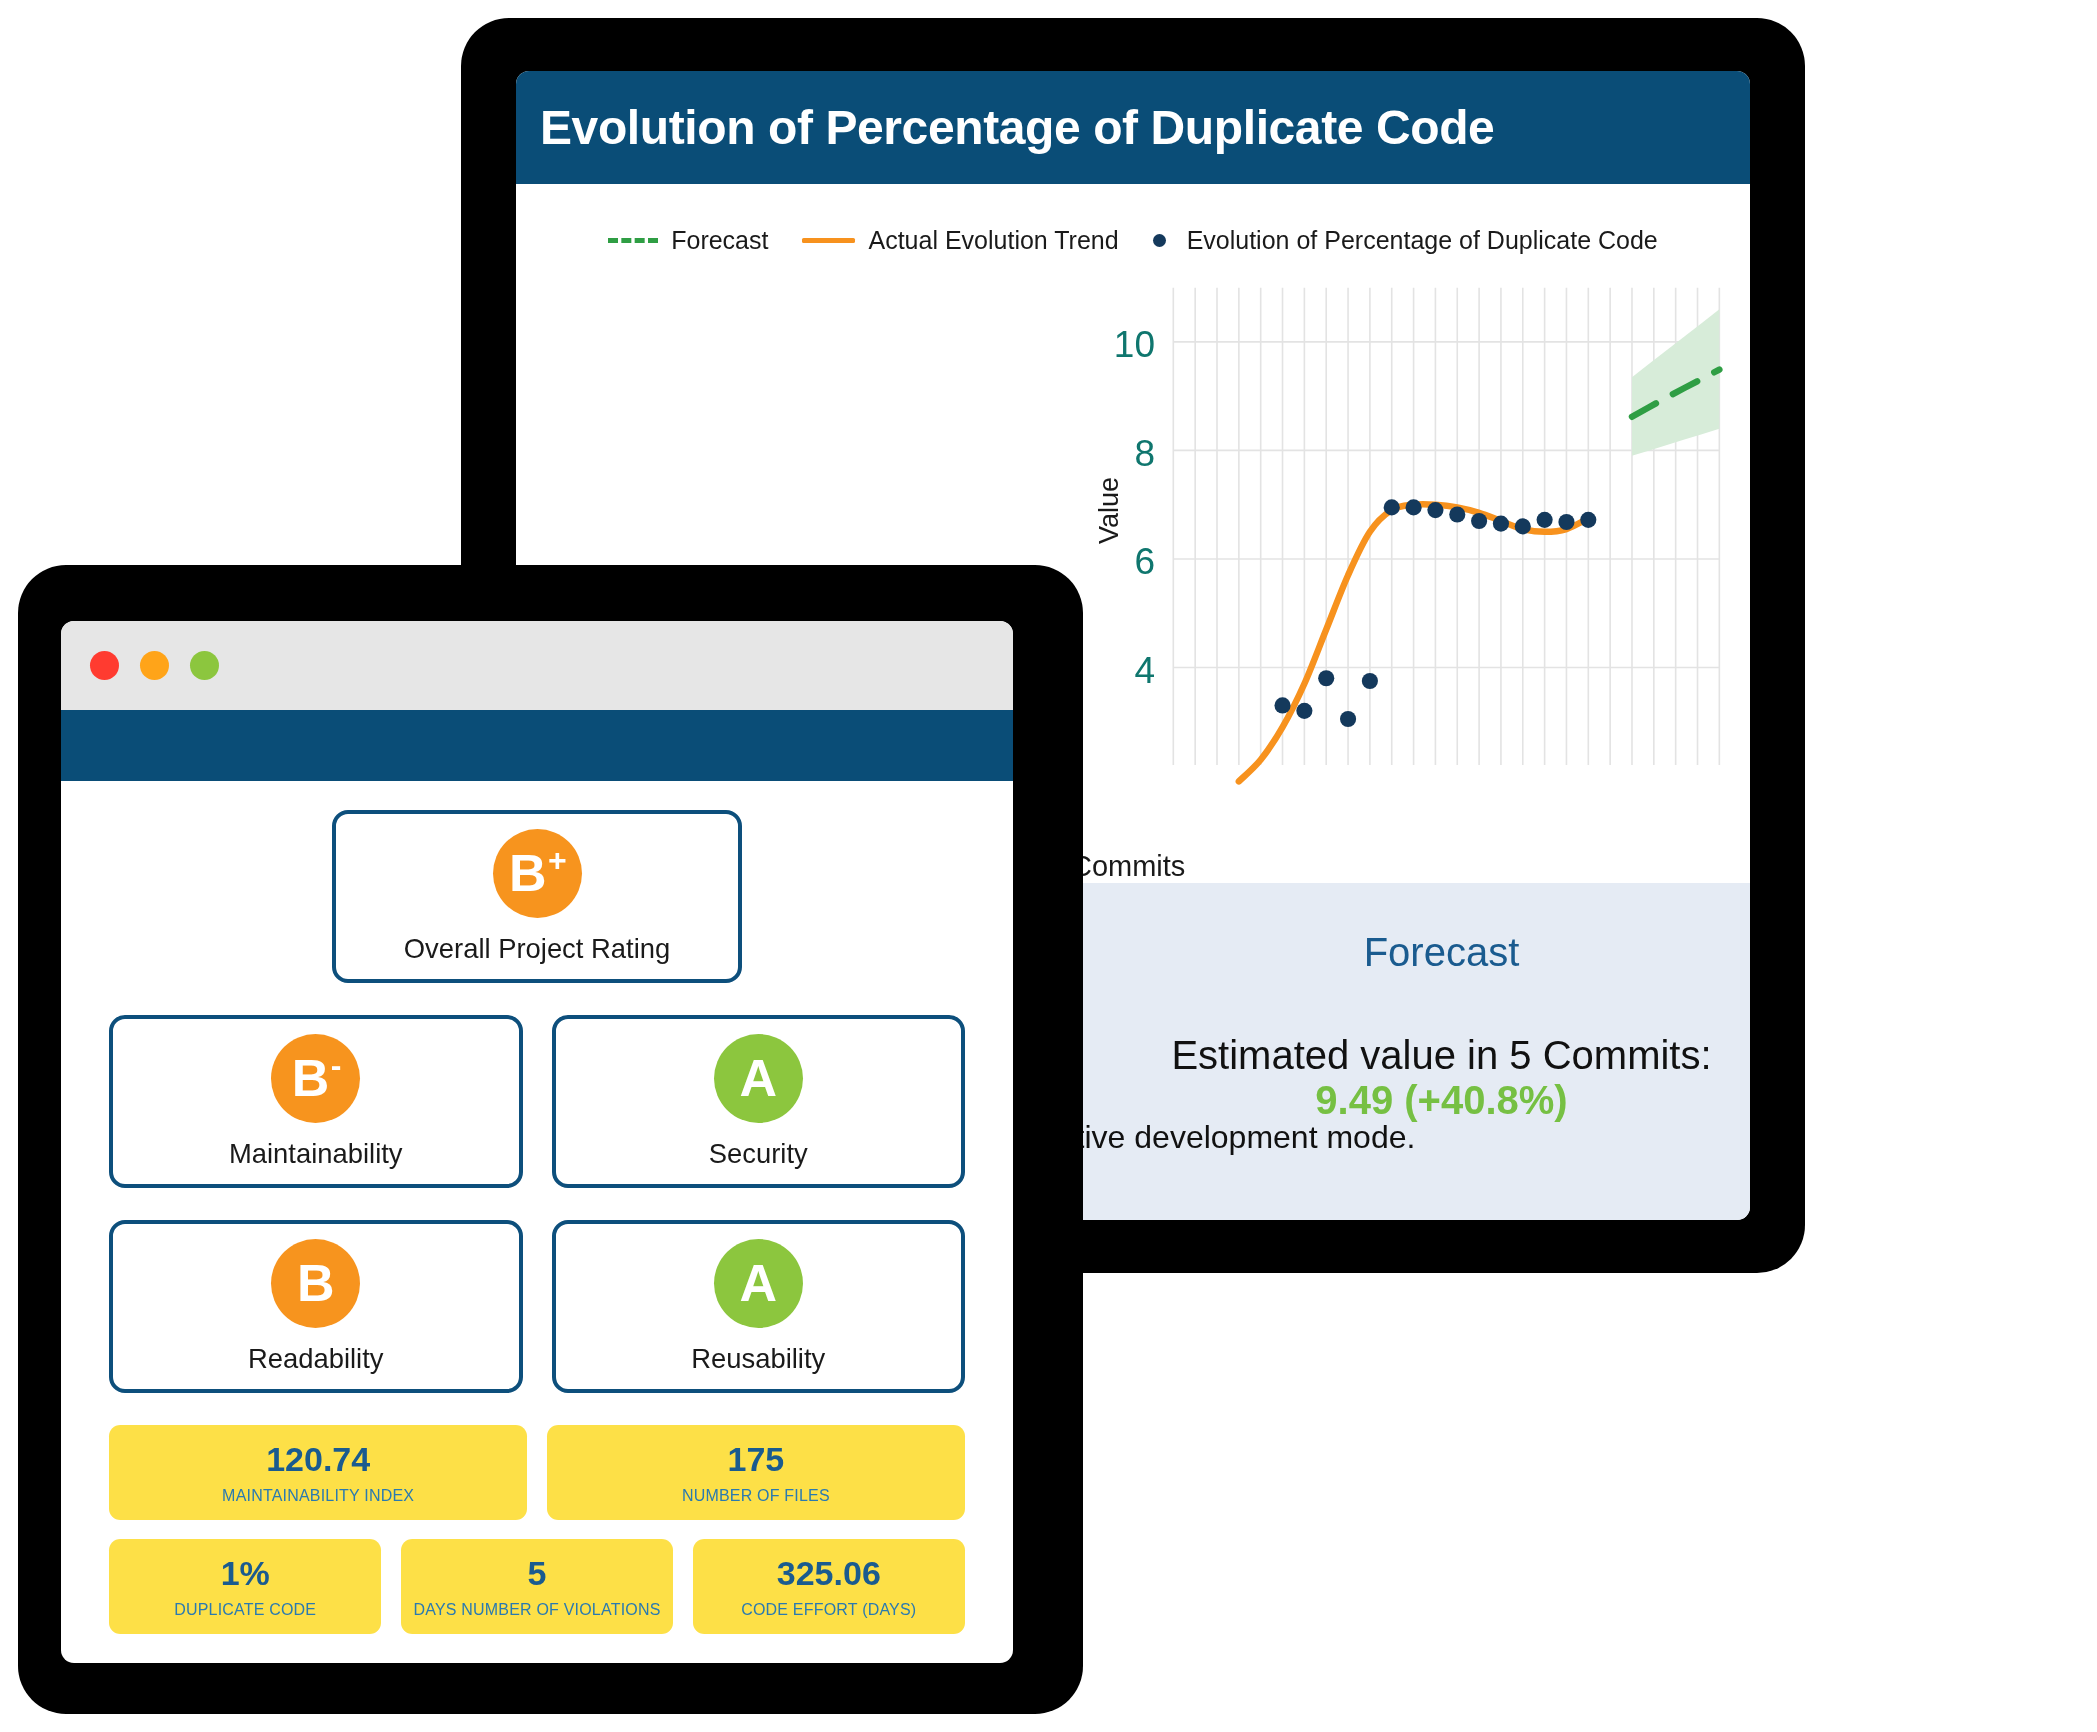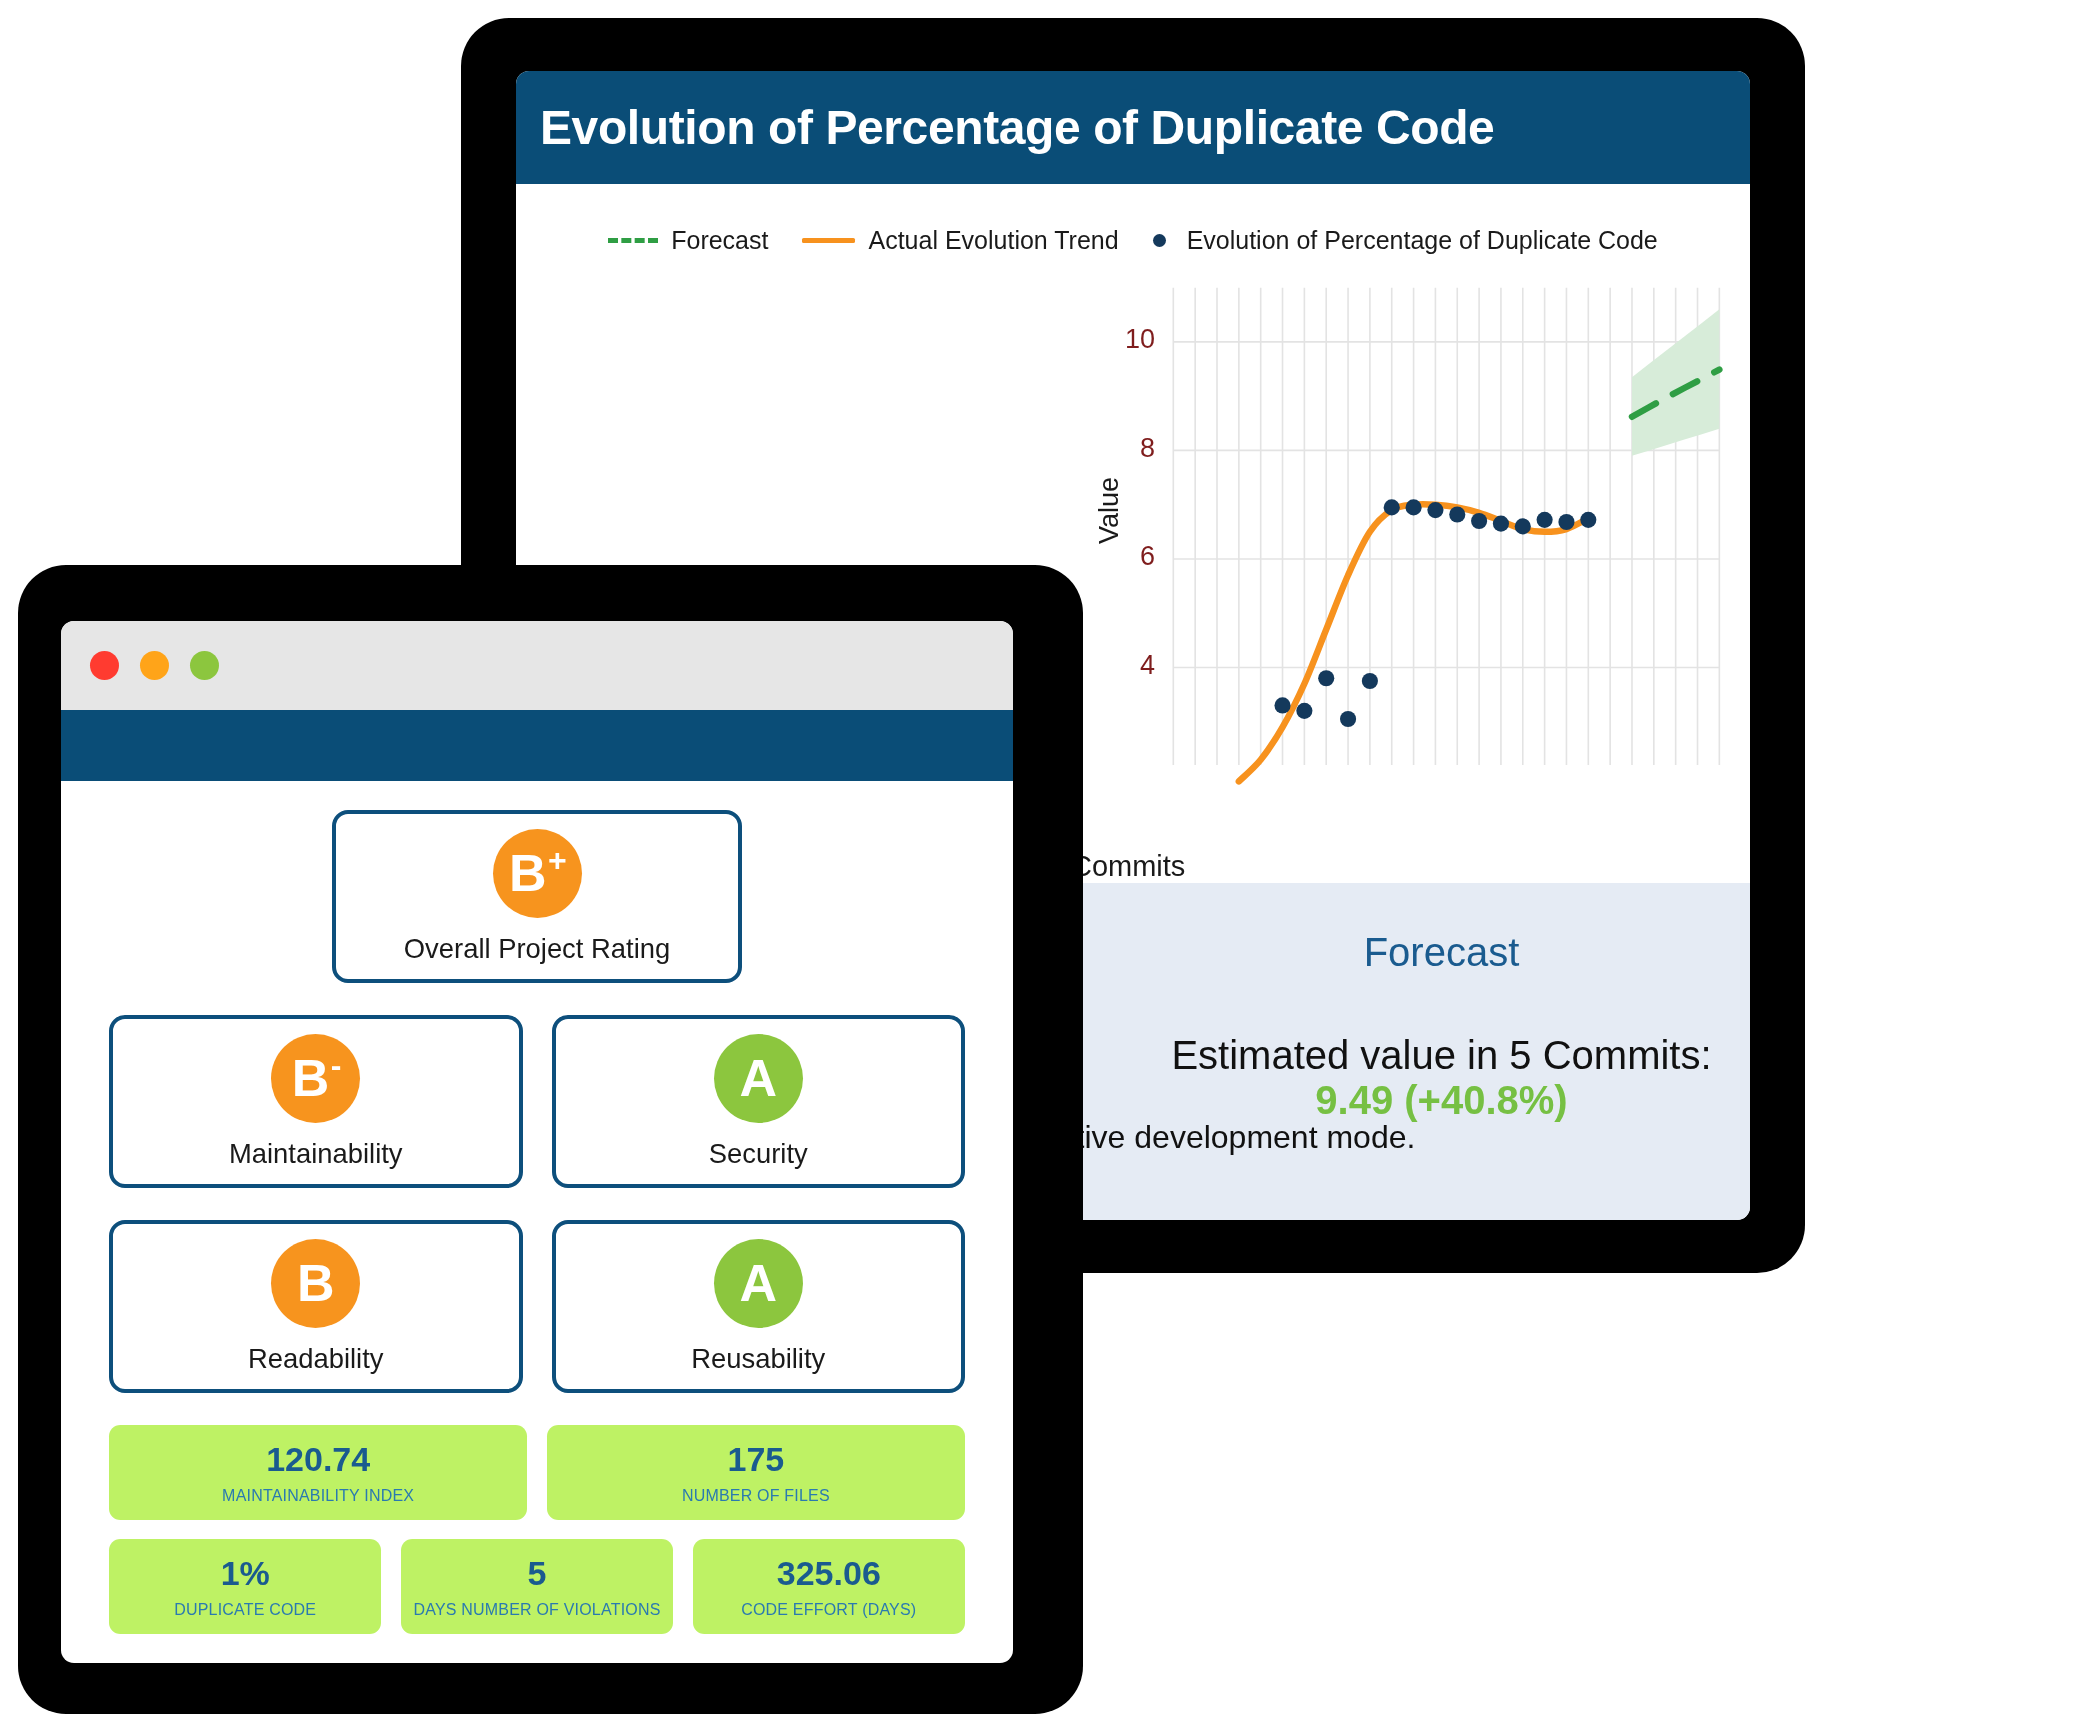--- a/index.html
+++ b/index.html
@@ -44,21 +44,21 @@
   .lg-dot{ display:inline-block; width:13px; height:13px; margin-right:21px;
     background:#14395c; border-radius:50%; }
 
   .plot-wrap{ position:absolute; left:0; top:89px; right:0; bottom:0; }
   .axis-ylabel{
     position:absolute; left:578px; top:271px;
     transform:rotate(-90deg); transform-origin:left top;
     font-size:27px; color:#1a1a1a; white-space:nowrap;
   }
   .ytick{
-    position:absolute; right:0; font-size:27px; color:#7f1d1d;
+    position:absolute; right:0; font-size:37px; color:#0f766e;
     text-align:right; width:56px;
   }
   .ytick-holder{ position:absolute; left:597px; top:0; width:56px; height:100%; }
   .xlabel{
     position:absolute; left:0; right:0; top:666px; text-align:center;
     font-size:29px; color:#1a1a1a;
   }
   .xlabel-inner{ display:inline-block; margin-left:-137px; }
 
   
@@ -124,21 +124,21 @@
     color:#fff; font-weight:bold; font-size:52px; line-height:1;
     position:relative;
   }
   .badge.orange{ background:#f7941e; }
   .badge.green{ background:#8cc63e; }
   .badge sup{ font-size:32px; position:relative; top:-13px; left:1.6px; font-weight:bold; }
   .card-label{ margin-top:15px; font-size:27.4px; color:#1a1a1a; }
 
   .tile-row{ display:flex; gap:19.4px; margin-bottom:19.4px; }
   .tile{
-    flex:1; background:#bef264; border-radius:11.3px; height:95px;
+    flex:1; background:#fde047; border-radius:11.3px; height:95px;
     display:flex; flex-direction:column; align-items:center; justify-content:center;
   }
   .tile-val{ font-size:34px; font-weight:bold; color:#1a5b8f; }
   .tile-cap{ font-size:16px; color:#2a7ab0; margin-top:8px; letter-spacing:0.2px; }
 </style>
 </head>
 <body>
 
 <div id="stage">
 

